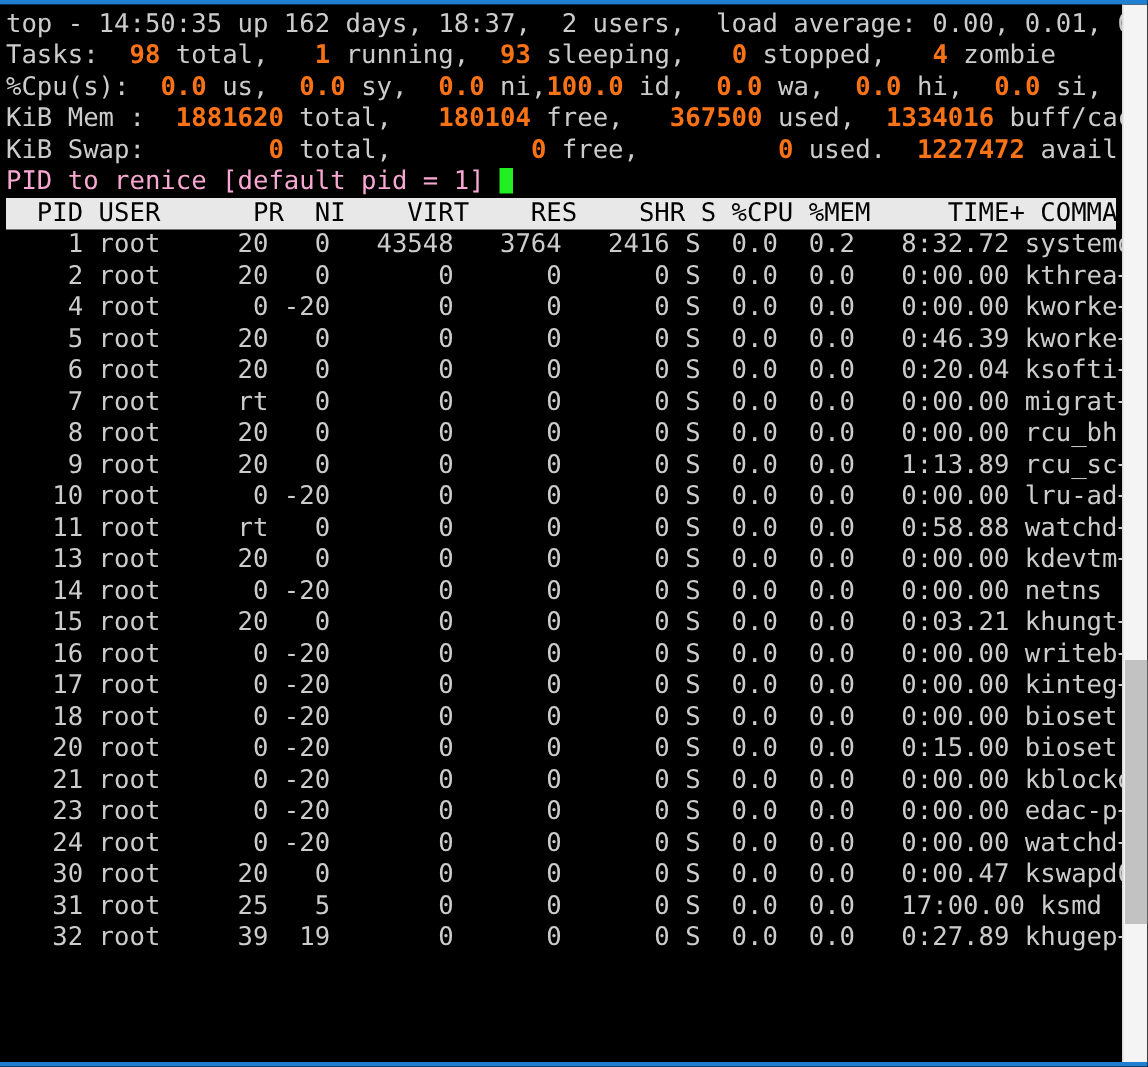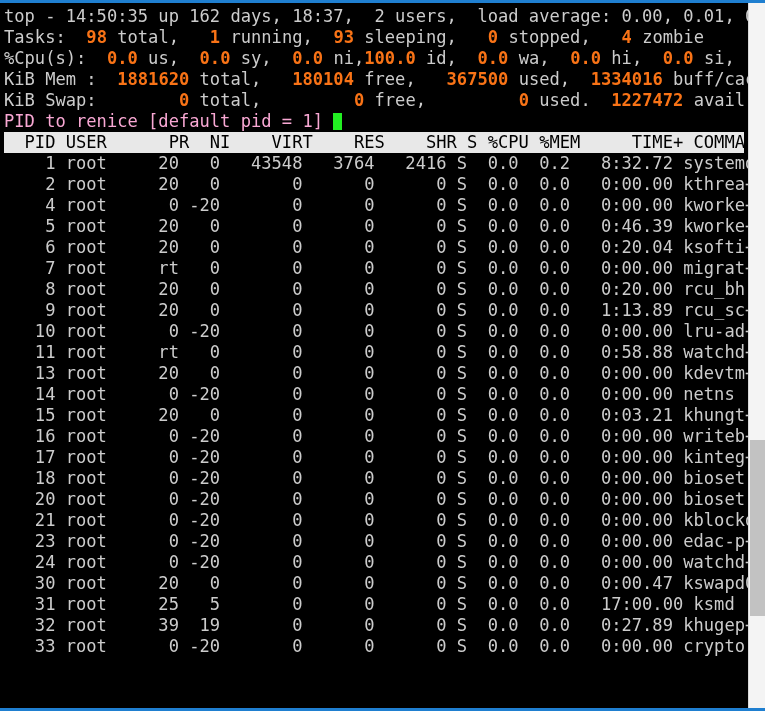--- a/index.html
+++ b/index.html
@@ -117,38 +117,37 @@
 
     <div class="colhdr">  PID USER      PR  NI    VIRT    RES    SHR S %CPU %MEM     TIME+ COMMAND</div>
 
     <div id="rows">
         <div class="line">    1 root     20   0   43548   3764   2416 S  0.0  0.2   8:32.72 systemd</div>
         <div class="line">    2 root     20   0       0      0      0 S  0.0  0.0   0:00.00 kthrea+</div>
         <div class="line">    4 root      0 -20       0      0      0 S  0.0  0.0   0:00.00 kworke+</div>
         <div class="line">    5 root     20   0       0      0      0 S  0.0  0.0   0:46.39 kworke+</div>
         <div class="line">    6 root     20   0       0      0      0 S  0.0  0.0   0:20.04 ksofti+</div>
         <div class="line">    7 root     rt   0       0      0      0 S  0.0  0.0   0:00.00 migrat+</div>
-        <div class="line">    8 root     20   0       0      0      0 S  0.0  0.0   0:20.00 rcu_bh</div>
+        <div class="line">    8 root     20   0       0      0      0 S  0.0  0.0   0:00.00 rcu_bh</div>
         <div class="line">    9 root     20   0       0      0      0 S  0.0  0.0   1:13.89 rcu_sc+</div>
         <div class="line">   10 root      0 -20       0      0      0 S  0.0  0.0   0:00.00 lru-ad+</div>
         <div class="line">   11 root     rt   0       0      0      0 S  0.0  0.0   0:58.88 watchd+</div>
         <div class="line">   13 root     20   0       0      0      0 S  0.0  0.0   0:00.00 kdevtm+</div>
         <div class="line">   14 root      0 -20       0      0      0 S  0.0  0.0   0:00.00 netns</div>
         <div class="line">   15 root     20   0       0      0      0 S  0.0  0.0   0:03.21 khungt+</div>
         <div class="line">   16 root      0 -20       0      0      0 S  0.0  0.0   0:00.00 writeb+</div>
         <div class="line">   17 root      0 -20       0      0      0 S  0.0  0.0   0:00.00 kinteg+</div>
         <div class="line">   18 root      0 -20       0      0      0 S  0.0  0.0   0:00.00 bioset</div>
-        <div class="line">   20 root      0 -20       0      0      0 S  0.0  0.0   0:00.00 bioset</div>
+        <div class="line">   20 root      0 -20       0      0      0 S  0.0  0.0   0:15.00 bioset</div>
         <div class="line">   21 root      0 -20       0      0      0 S  0.0  0.0   0:00.00 kblockd</div>
         <div class="line">   23 root      0 -20       0      0      0 S  0.0  0.0   0:00.00 edac-p+</div>
         <div class="line">   24 root      0 -20       0      0      0 S  0.0  0.0   0:00.00 watchd+</div>
         <div class="line">   30 root     20   0       0      0      0 S  0.0  0.0   0:00.47 kswapd0</div>
         <div class="line">   31 root     25   5       0      0      0 S  0.0  0.0   17:00.00 ksmd</div>
         <div class="line">   32 root     39  19       0      0      0 S  0.0  0.0   0:27.89 khugep+</div>
-        <div class="line">   33 root      0 -20       0      0      0 S  0.0  0.0   0:00.00 crypto</div>
       </div>
 
   </div>
 
   <div id="scrollbar">
     <div id="scrollthumb" style="top: 62%; height: 25%;"></div>
   </div>
 
 </div>
 

